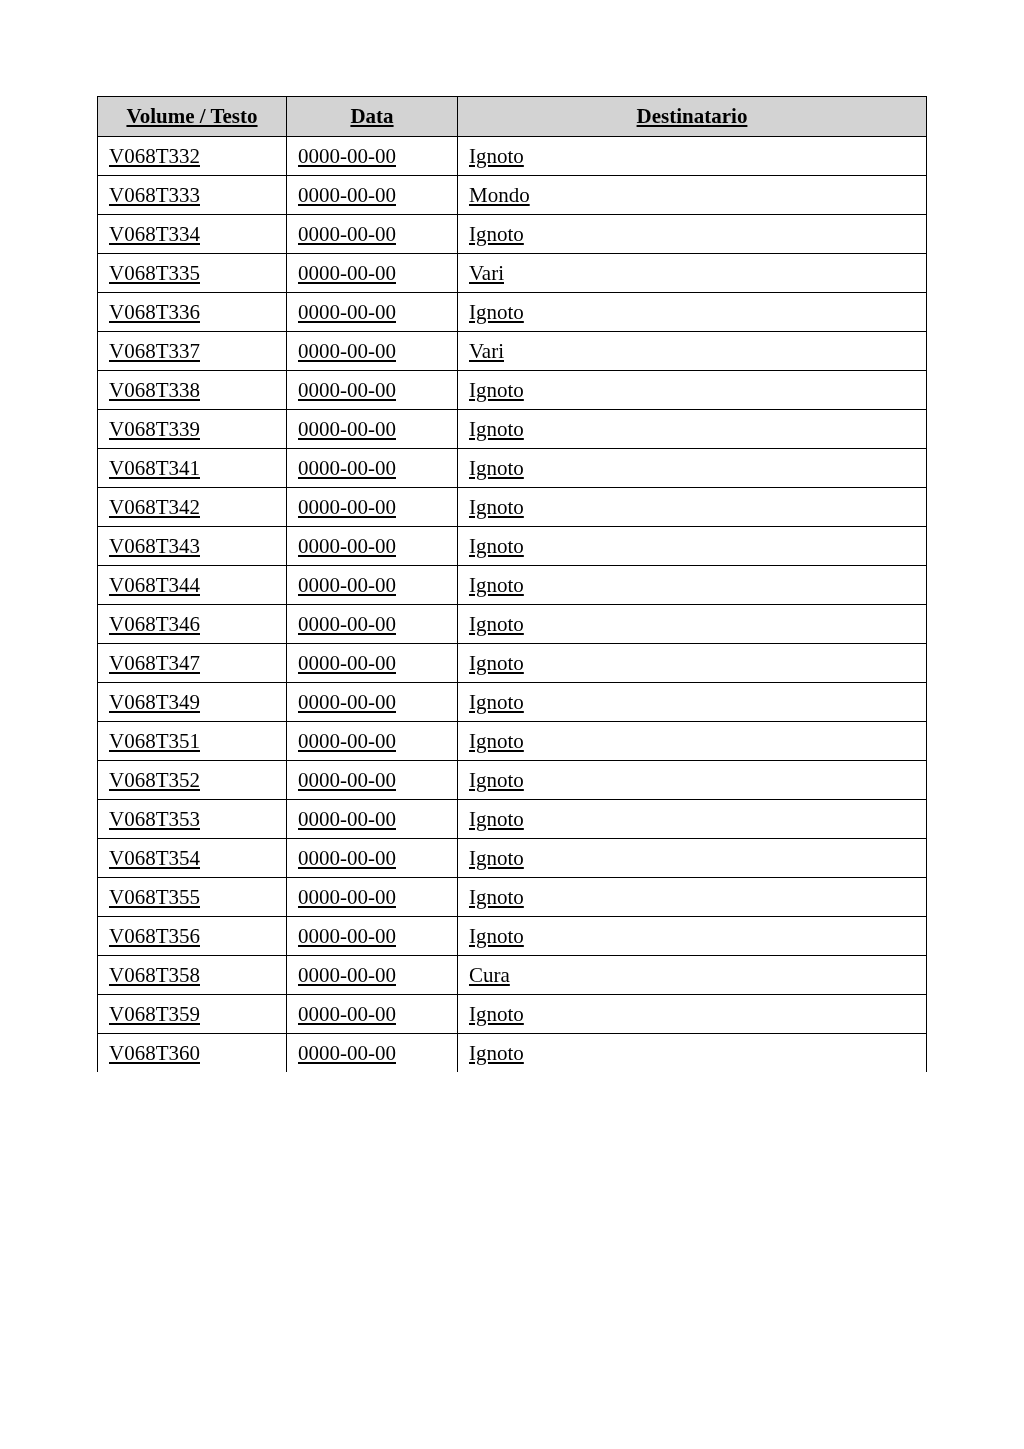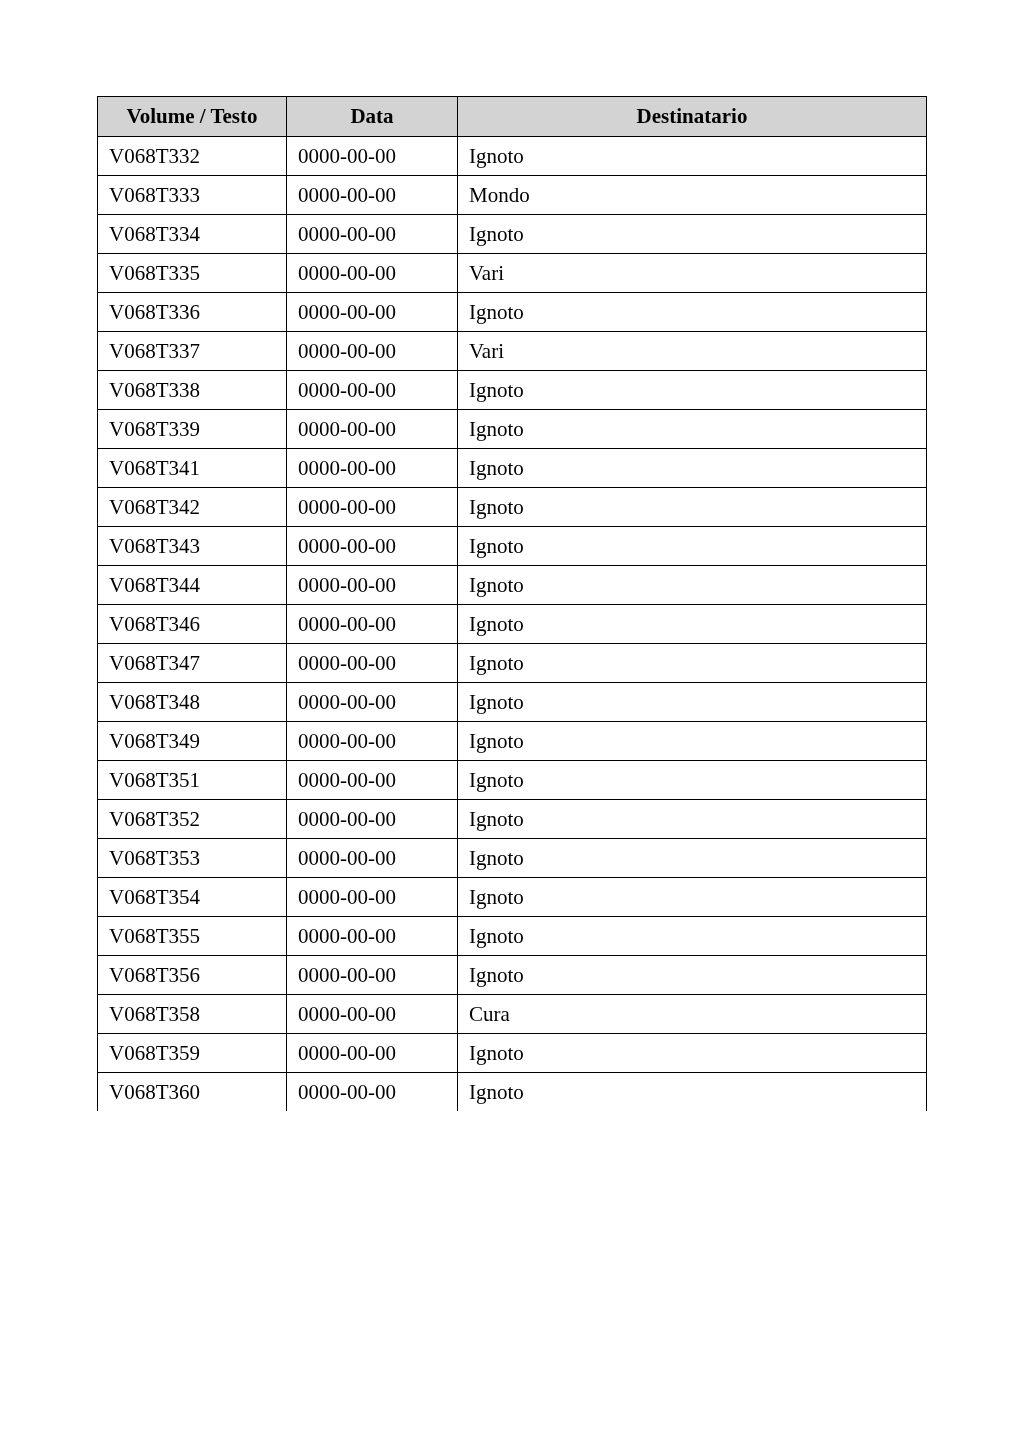--- a/index.html
+++ b/index.html
@@ -40,21 +40,21 @@
     line-height: 25px;
     font-size: 21px;
   }
   table.volumes td {
     padding: 6px 11px;
     line-height: 26px;
     text-align: left;
     font-weight: normal;
   }
   
-  table.volumes { border-bottom: none; }
+  table.volumes { border-bottom: none; text-decoration: underline; }
   table.volumes tbody tr:last-child td { border-bottom: none; }
   col.c-volume { width: 189px; }
   col.c-data   { width: 171px; }
   col.c-dest   { width: auto;  }
 </style>
 </head>
 <body>
 
 <div class="page">
   <table class="volumes">
@@ -135,25 +135,20 @@
           <td>V068T346</td>
           <td>0000-00-00</td>
           <td>Ignoto</td>
         </tr>
         <tr>
           <td>V068T347</td>
           <td>0000-00-00</td>
           <td>Ignoto</td>
         </tr>
         <tr>
-          <td>V068T348</td>
-          <td>0000-00-00</td>
-          <td>Ignoto</td>
-        </tr>
-        <tr>
           <td>V068T349</td>
           <td>0000-00-00</td>
           <td>Ignoto</td>
         </tr>
         <tr>
           <td>V068T351</td>
           <td>0000-00-00</td>
           <td>Ignoto</td>
         </tr>
         <tr>

